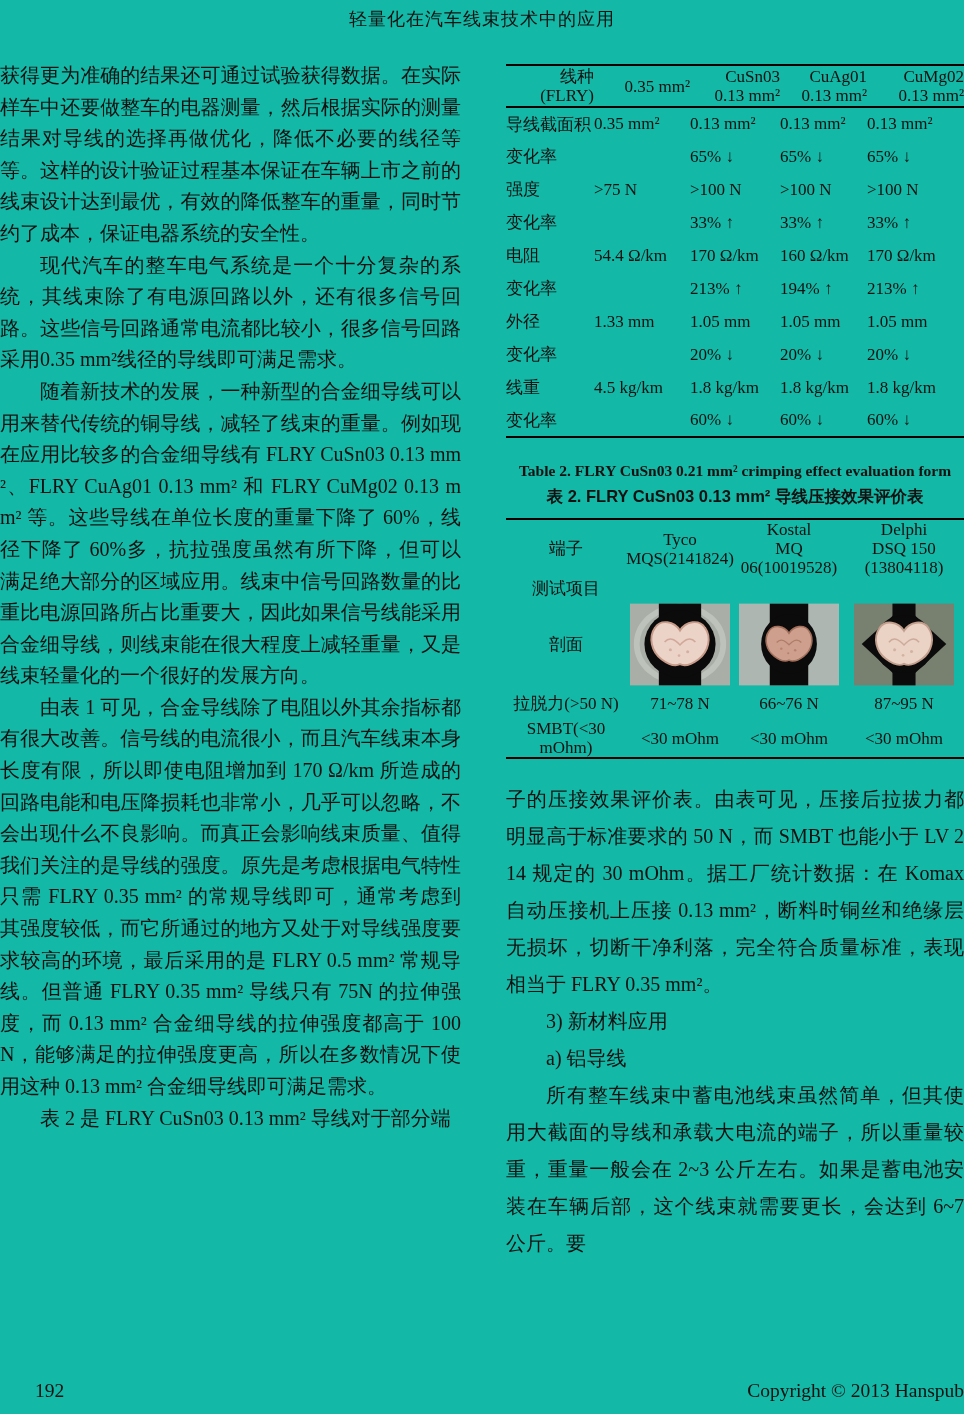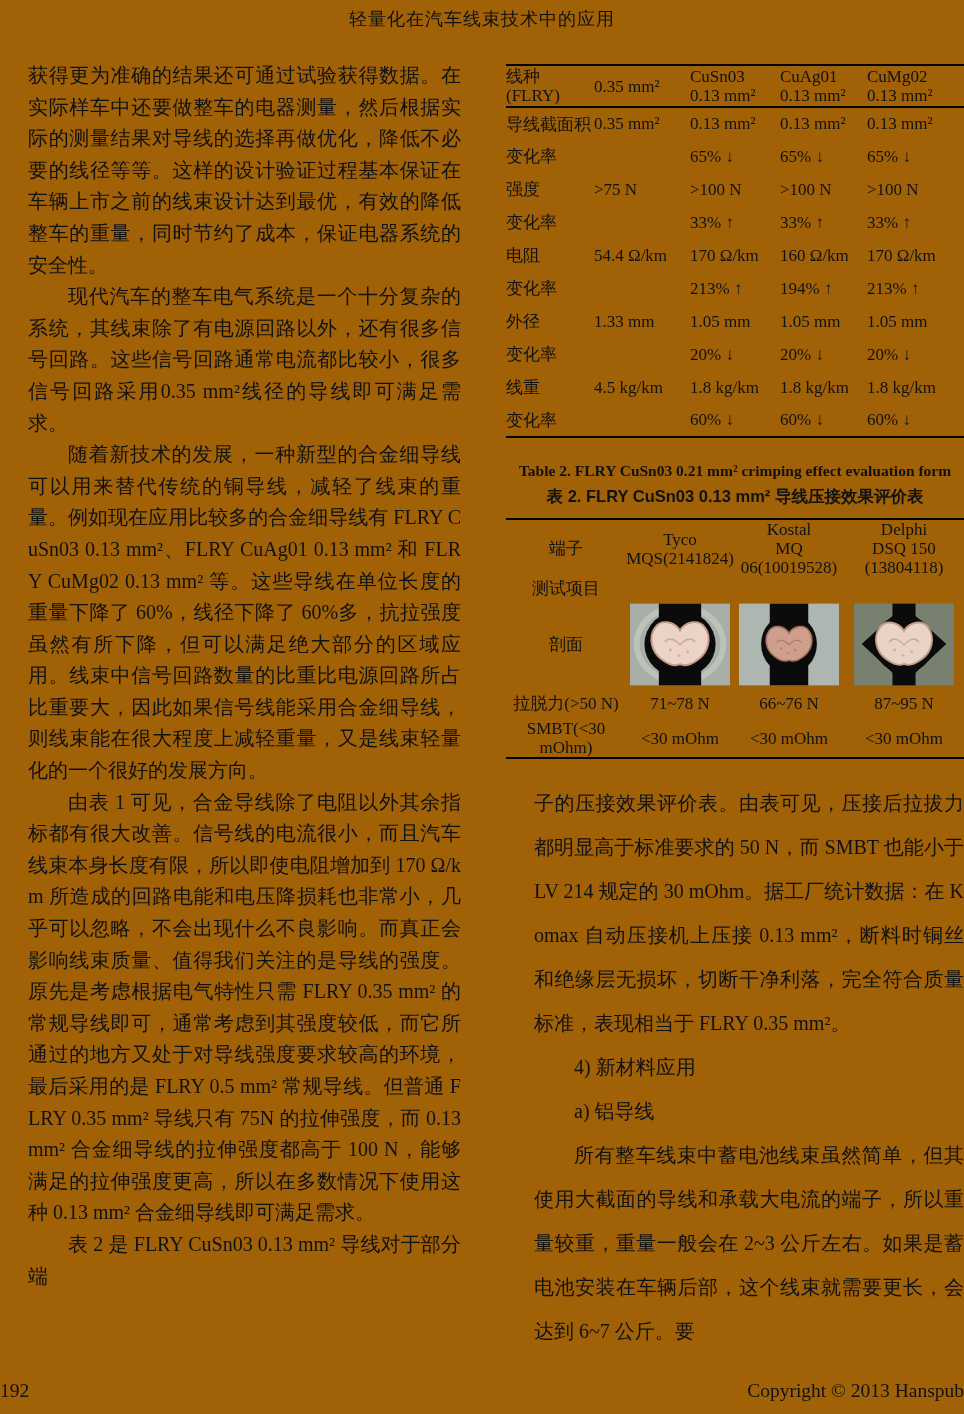--- a/index.html
+++ b/index.html
@@ -1,43 +1,42 @@
 <!DOCTYPE html>
 <html><head>
 <meta charset="utf-8">
 <style>
   * { margin: 0; padding: 0; box-sizing: border-box; }
   html, body { background: #ffffff; }
   .page {
     position: relative;
     width: 964px;
     height: 1414px;
-    background: #a16207;
+    background: #14b8a6;
     color: #111;
     font-family: "Liberation Serif", "DejaVu Serif", serif;
     overflow: hidden;
     margin: 0 auto;
   }
   .header-title {
     position: absolute;
     top: 7px; left: 0; width: 100%;
     text-align: center;
     font-size: 18px;
     letter-spacing: 1px;
   }
   .col-left  { position: absolute; left: 0;   top: 60px; width: 461px; }
   .col-right { position: absolute; left: 506px; top: 56px; width: 458px; }
   .para {
     font-size: 20px;
     line-height: 31.6px;
     text-align: justify;
     word-break: break-all;
-    padding-left: 28px;
-  }
-  .col-right .para { line-height: 44px; }
+  }
+  .col-right .para { line-height: 37px; }
   .para.ind { text-indent: 2em; }
   .caption { text-align: center; margin-top: 2px; }
   .caption .cap-en {
     font-weight: bold;
     font-size: 15.5px;
     line-height: 22px;
     white-space: pre-line;
   }
   .caption .cap-zh {
     font-weight: bold;
@@ -50,21 +49,21 @@
   table { border-collapse: collapse; table-layout: fixed; width: 100%; }
   .t1 {
     margin-top: 8px;
     border-top: 2px solid #000;
     border-bottom: 2px solid #000;
   }
   .t1 thead tr { border-bottom: 2px solid #000; }
   .t1 th {
     font-weight: normal; font-size: 17px; line-height: 19px;
     white-space: pre-line; height: 42px;
-    text-align: left; vertical-align: middle;
+    text-align: right; vertical-align: middle;
   }
   .t1 td {
     font-size: 17px; height: 33px;
     vertical-align: middle;
   }
   .t2 {
     margin-top: 9px;
     border-top: 2px solid #000;
     border-bottom: 2px solid #000;
   }
@@ -76,20 +75,21 @@
   .t2 tr.hdr   th { height: 58px; }
   .t2 tr.sub   td { height: 23px; }
   .t2 tr.photo td { height: 88px; }
   .t2 tr.vals  td { height: 31px; }
   .photo-svg { width: 100px; height: 85px; display: block; margin: 0 auto; }
   .footer {
     position: absolute;
     left: 0; top: 1380px; width: 100%;
     display: flex; justify-content: space-between; align-items: flex-end;
     font-size: 19.5px;
+    padding-left: 35px;
   }
 </style>
 </head>
 <body>
 
 <div class="page">
 
   <div class="header-title">轻量化在汽车线束技术中的应用</div>
 
   <div class="col-left" id="leftCol">
@@ -278,21 +278,21 @@
             <td>SMBT(&lt;30 mOhm)</td>
             <td>&lt;30 mOhm</td>
             <td>&lt;30 mOhm</td>
             <td>&lt;30 mOhm</td>
           </tr>
         </tbody>
     </table>
 
     <div id="rightText" style="margin-top:22px;">
         <p class="para">子的压接效果评价表。由表可见，压接后拉拔力都明显高于标准要求的 50 N，而 SMBT 也能小于 LV 214 规定的 30 mOhm。据工厂统计数据：在 Komax 自动压接机上压接 0.13 mm²，断料时铜丝和绝缘层无损坏，切断干净利落，完全符合质量标准，表现相当于 FLRY 0.35 mm²。</p>
-        <p class="para ind">4) 新材料应用</p>
+        <p class="para ind">3) 新材料应用</p>
         <p class="para ind">a) 铝导线</p>
         <p class="para ind">所有整车线束中蓄电池线束虽然简单，但其使用大截面的导线和承载大电流的端子，所以重量较重，重量一般会在 2~3 公斤左右。如果是蓄电池安装在车辆后部，这个线束就需要更长，会达到 6~7 公斤。要</p>
       </div>
   </div>
 
   <div class="footer">
     <span>192</span>
     <span>Copyright © 2013 Hanspub</span>
   </div>
 

